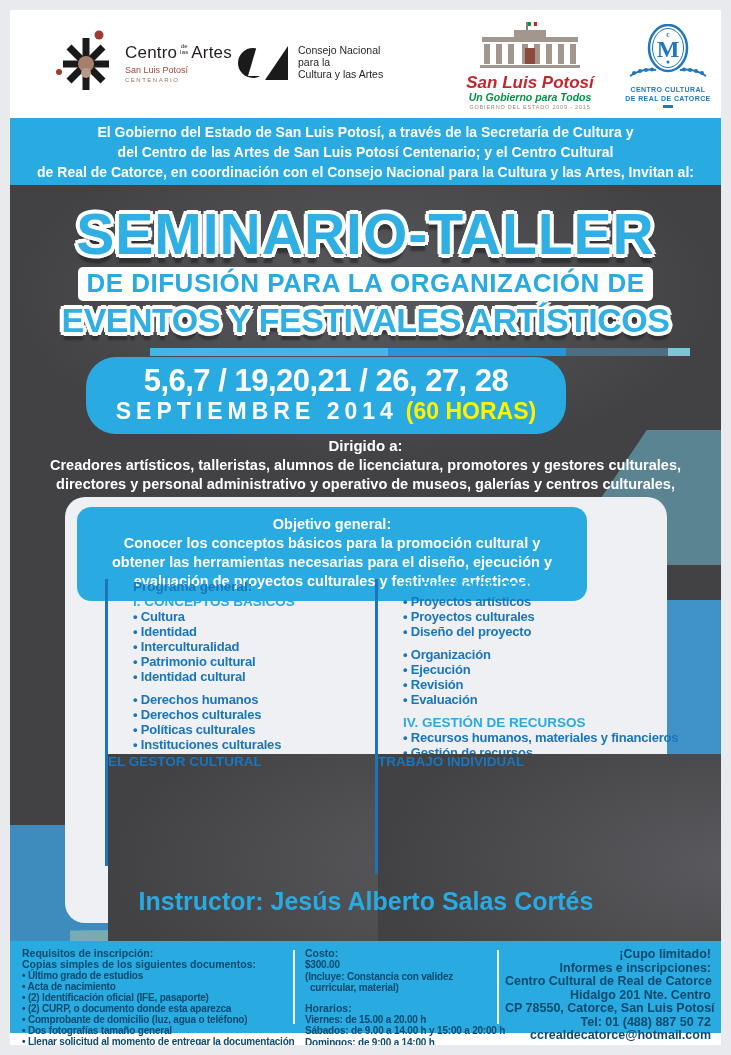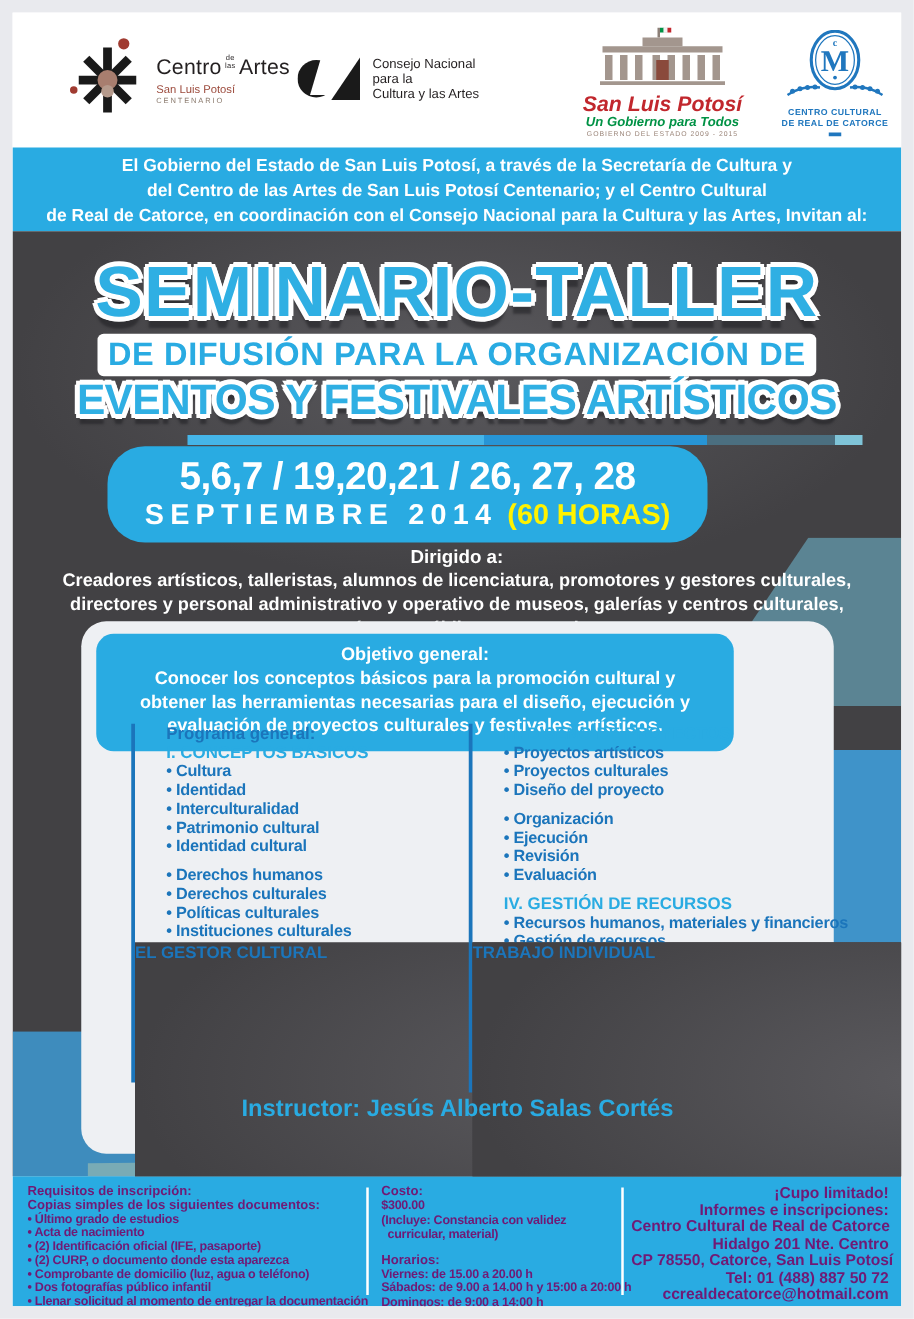--- a/index.html
+++ b/index.html
@@ -78,25 +78,25 @@
   .col{position:absolute;top:82px;border-left:3px solid #1b75bb;padding-left:25px;}
   .col-left{left:40px;width:262px;}
   .col-right{left:310px;width:280px;}
   .prog-section{margin-bottom:8px;}
   .prog-label{color:#1b75bb;font-weight:bold;font-size:13.5px;line-height:15px;white-space:nowrap;}
   .prog-header{font-weight:bold;font-size:13.5px;line-height:15px;white-space:nowrap;}
   .prog-header.light{color:#29abe2;}
   .prog-header.dark{color:#1b75bb;}
   .prog-item{color:#1b75bb;font-weight:bold;font-size:13px;line-height:15px;white-space:nowrap;letter-spacing:-.2px;}
 
-  .instructor{position:absolute;left:0;top:380px;width:602px;text-align:center;
-    color:#29abe2;font-size:19px;font-weight:bold;}
-
-  
-  .footer{position:absolute;left:0;top:931px;width:711px;height:104px;background:#29abe2;color:#701a75;}
+  .instructor{position:absolute;left:0;top:390px;width:602px;text-align:center;
+    color:#29abe2;font-size:25px;font-weight:bold;}
+
+  
+  .footer{position:absolute;left:0;top:931px;width:711px;height:92px;background:#29abe2;color:#0c4a6e;}
   .fdiv{position:absolute;top:9px;bottom:9px;width:2px;background:#fff;}
   .fdiv1{left:283px;}
   .fdiv2{left:487px;}
   .fcol{position:absolute;top:7px;}
   .fcol1{left:12px;width:266px;}
   .fcol2{left:295px;width:186px;}
   .fcol3{left:495px;width:206px;text-align:right;}
   .f-title{font-size:10.5px;font-weight:bold;line-height:11px;white-space:nowrap;}
   .f-line{font-size:10px;font-weight:bold;line-height:11px;white-space:nowrap;letter-spacing:-.2px;}
   .fcol2 .f-line{line-height:11.5px;}
@@ -313,21 +313,21 @@
 
     <div class="fcol fcol1">
       <div class="f-title">Requisitos de inscripción:</div>
       <div class="f-title">Copias simples de los siguientes documentos:</div>
       <div>
           <div class="f-line">• Último grado de estudios</div>
           <div class="f-line">• Acta de nacimiento</div>
           <div class="f-line">• (2) Identificación oficial (IFE, pasaporte)</div>
           <div class="f-line">• (2) CURP, o documento donde esta aparezca</div>
           <div class="f-line">• Comprobante de domicilio (luz, agua o teléfono)</div>
-          <div class="f-line">• Dos fotografías público infantil</div>
+          <div class="f-line">• Dos fotografías tamaño general</div>
           <div class="f-line">• Llenar solicitud al momento de entregar la documentación</div>
         </div>
     </div>
 
     <div class="fcol fcol2">
       <div class="f-title">Costo:</div>
       <div class="f-line">$300.00</div>
       <div class="f-line">(Incluye: Constancia con validez</div>
       <div class="f-line indent">curricular, material)</div>
       <div class="f-gap"></div>

